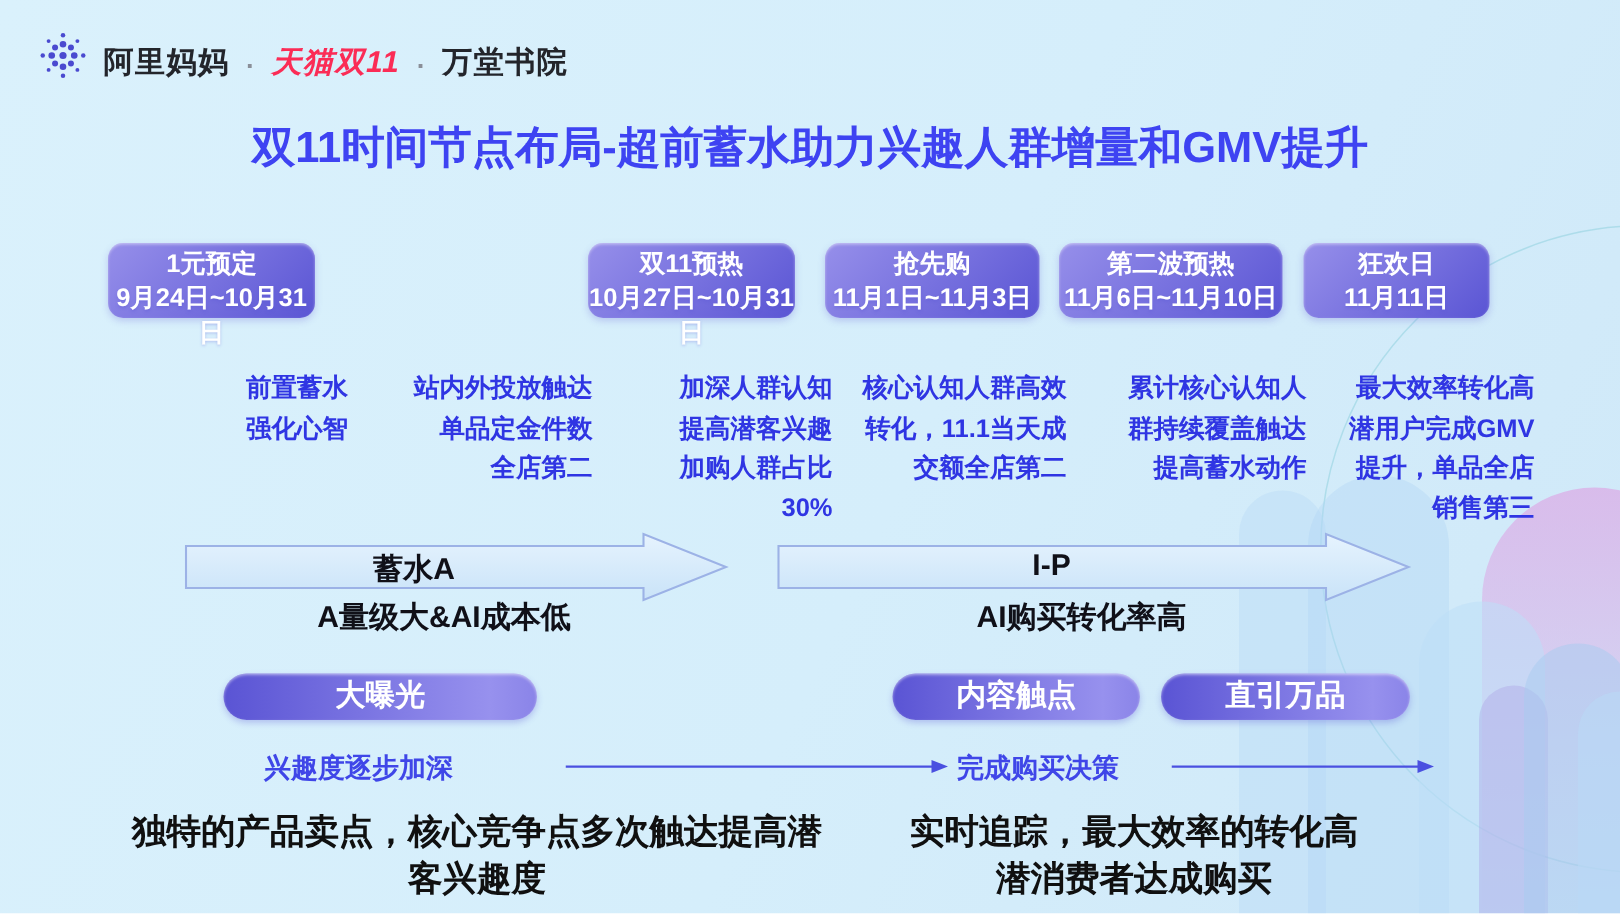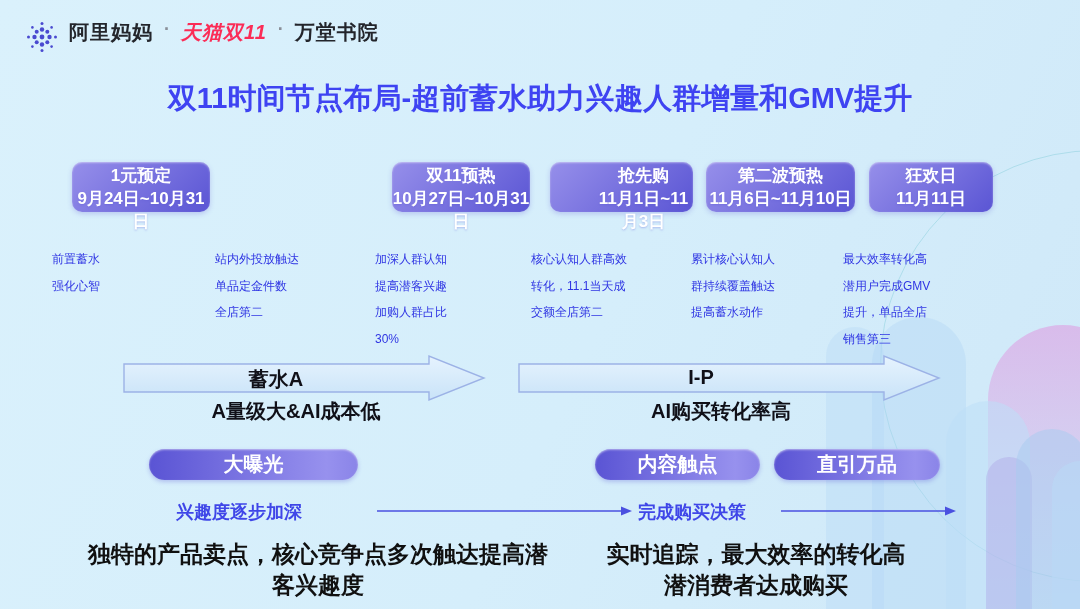--- a/index.html
+++ b/index.html
@@ -15,42 +15,42 @@
              background:linear-gradient(180deg,rgba(219,175,231,.78),rgba(219,175,231,.05));}
   .arch{position:absolute;bottom:0;border-radius:999px 999px 0 0;pointer-events:none;}
   .arch1{left:826px;width:58px;height:282px;background:rgba(186,219,246,.45);}
   .arch2{left:872px;width:94px;height:292px;background:rgba(176,212,244,.38);}
   .arch3{left:946px;width:84px;height:208px;background:rgba(190,222,248,.55);}
   .arch4{left:986px;width:46px;height:152px;background:rgba(171,160,228,.38);}
   .arch5{left:1016px;width:72px;height:180px;background:rgba(168,203,240,.52);}
   .arch6{left:1052px;width:56px;height:148px;background:rgba(186,216,246,.62);}
 
   
-  .logo-row{position:absolute;left:24px;top:19px;display:flex;align-items:flex-start;gap:9px;}
+  .logo-row{position:absolute;left:24px;top:19px;display:flex;align-items:flex-end;gap:9px;}
   .logo-icon{width:36px;height:36px;display:block;}
   .logo-text{font-size:20px;font-weight:700;color:#23252b;letter-spacing:1px;}
   .logo-sep{font-size:18px;font-weight:700;color:#8a8f98;margin:0 2px;}
   .logo-event{color:#fb2c56;font-style:italic;}
 
   
   .title{position:absolute;left:0;right:0;top:79px;text-align:center;
          font-size:29px;font-weight:900;color:#3e43f2;letter-spacing:0px;}
 
   
   .phase-box{position:absolute;top:162px;height:50px;border-radius:10px;box-sizing:border-box;
              background:linear-gradient(135deg,#968fea 0%,#5a55d4 100%);
              box-shadow:inset 0 1px 2px rgba(255,255,255,.45), 0 2px 5px rgba(90,85,212,.25);
              color:#ffffff;text-align:center;font-weight:700;font-size:17px;line-height:23px;
              padding-top:2px;}
   .phase-name,.phase-dates{display:block;white-space:normal;}
   .phase-dates{letter-spacing:0px;text-shadow:0 1px 2px rgba(90,85,212,.35);}
 
   
-  .phase-result{position:absolute;top:246px;width:180px;text-align:left;
-                font-size:12px;font-weight:400;line-height:26.5px;color:#2f35e3;
+  .phase-result{position:absolute;top:246px;width:180px;text-align:right;
+                font-size:17px;font-weight:700;line-height:26.5px;color:#2f35e3;
                 white-space:pre-line;}
 
   
   .stage-arrow{position:absolute;top:354px;}
   .stage-label{position:absolute;top:366px;text-align:center;
                font-size:20px;font-weight:800;color:#101018;}
   .stage-note{position:absolute;top:398px;text-align:center;
               font-size:20px;font-weight:800;color:#101018;}
 
   
@@ -113,21 +113,21 @@
   <div class="title">双11时间节点布局-超前蓄水助力兴趣人群增量和GMV提升</div>
 
   <div class="phase-box" style="left:72px;width:138px;">
     <span class="phase-name">1元预定</span>
     <span class="phase-dates">9月24日~10月31日</span>
   </div>
   <div class="phase-box" style="left:392px;width:138px;">
     <span class="phase-name">双11预热</span>
     <span class="phase-dates">10月27日~10月31日</span>
   </div>
-  <div class="phase-box" style="left:550px;width:143px;padding-left:44px;">
+  <div class="phase-box" style="left:550px;width:143px;">
     <span class="phase-name">抢先购</span>
     <span class="phase-dates">11月1日~11月3日</span>
   </div>
   <div class="phase-box" style="left:706px;width:149px;">
     <span class="phase-name">第二波预热</span>
     <span class="phase-dates">11月6日~11月10日</span>
   </div>
   <div class="phase-box" style="left:869px;width:124px;">
     <span class="phase-name">狂欢日</span>
     <span class="phase-dates">11月11日</span>

